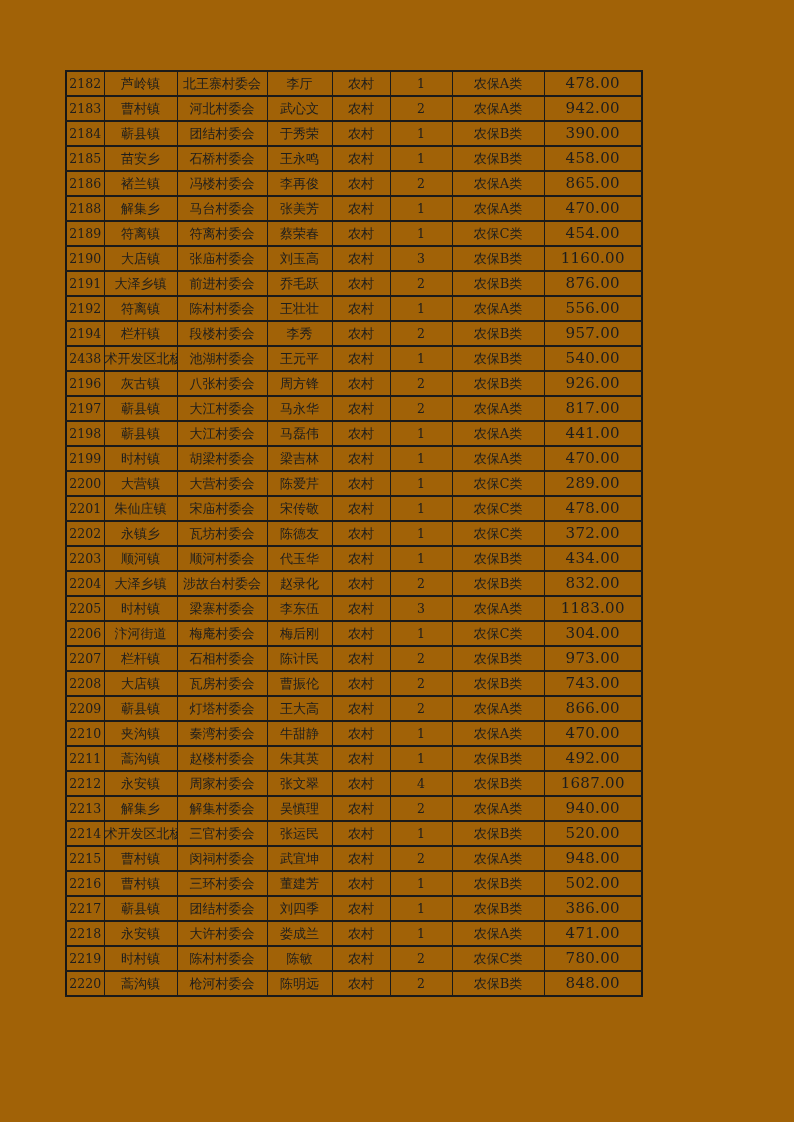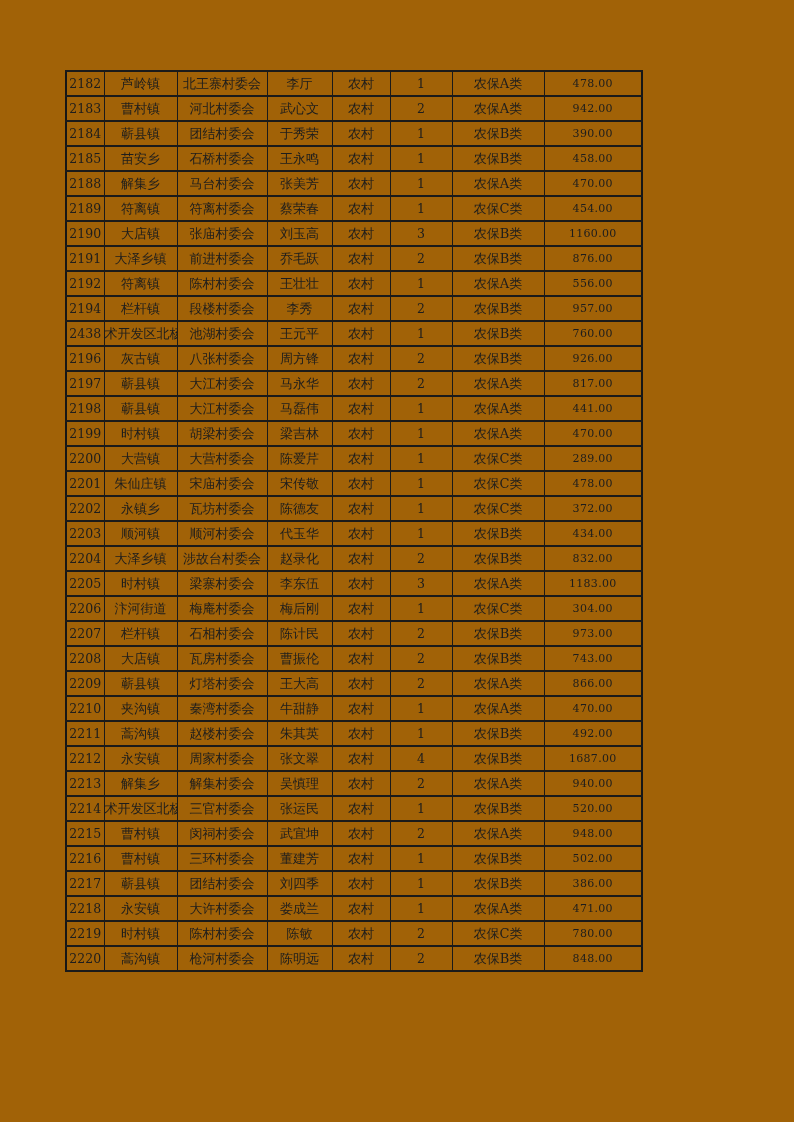--- a/index.html
+++ b/index.html
@@ -38,21 +38,21 @@
     line-height: 23px;
     padding: 0;
     text-align: center;
     vertical-align: middle;
     font-size: 13px;
     color: #1d1d1d;
     white-space: nowrap;
     overflow: hidden;
   }
   table.sheet td.col-seq     { font-size: 12.5px; }
-  table.sheet td.col-amount  { font-size: 11px; letter-spacing: 0.3px; }
+  table.sheet td.col-amount  { font-size: 15px; letter-spacing: 0.3px; }
   table.sheet td.col-count   { font-size: 12.5px; }
 </style>
 </head>
 <body>
 
 <div class="page">
   <table class="sheet">
     <colgroup>
       <col style="width:38px">
       <col style="width:73px">
@@ -98,20 +98,30 @@
           <td class="col-seq">2185</td>
           <td class="col-town">苗安乡</td>
           <td class="col-village">石桥村委会</td>
           <td class="col-person">王永鸣</td>
           <td class="col-residence">农村</td>
           <td class="col-count">1</td>
           <td class="col-category">农保B类</td>
           <td class="col-amount">458.00</td>
         </tr>
         <tr>
+          <td class="col-seq">2186</td>
+          <td class="col-town">褚兰镇</td>
+          <td class="col-village">冯楼村委会</td>
+          <td class="col-person">李再俊</td>
+          <td class="col-residence">农村</td>
+          <td class="col-count">2</td>
+          <td class="col-category">农保A类</td>
+          <td class="col-amount">865.00</td>
+        </tr>
+        <tr>
           <td class="col-seq">2188</td>
           <td class="col-town">解集乡</td>
           <td class="col-village">马台村委会</td>
           <td class="col-person">张美芳</td>
           <td class="col-residence">农村</td>
           <td class="col-count">1</td>
           <td class="col-category">农保A类</td>
           <td class="col-amount">470.00</td>
         </tr>
         <tr>
@@ -165,21 +175,21 @@
           <td class="col-amount">957.00</td>
         </tr>
         <tr>
           <td class="col-seq">2438</td>
           <td class="col-town">术开发区北杨寨</td>
           <td class="col-village">池湖村委会</td>
           <td class="col-person">王元平</td>
           <td class="col-residence">农村</td>
           <td class="col-count">1</td>
           <td class="col-category">农保B类</td>
-          <td class="col-amount">760.00</td>
+          <td class="col-amount">540.00</td>
         </tr>
         <tr>
           <td class="col-seq">2196</td>
           <td class="col-town">灰古镇</td>
           <td class="col-village">八张村委会</td>
           <td class="col-person">周方锋</td>
           <td class="col-residence">农村</td>
           <td class="col-count">2</td>
           <td class="col-category">农保B类</td>
           <td class="col-amount">926.00</td>

